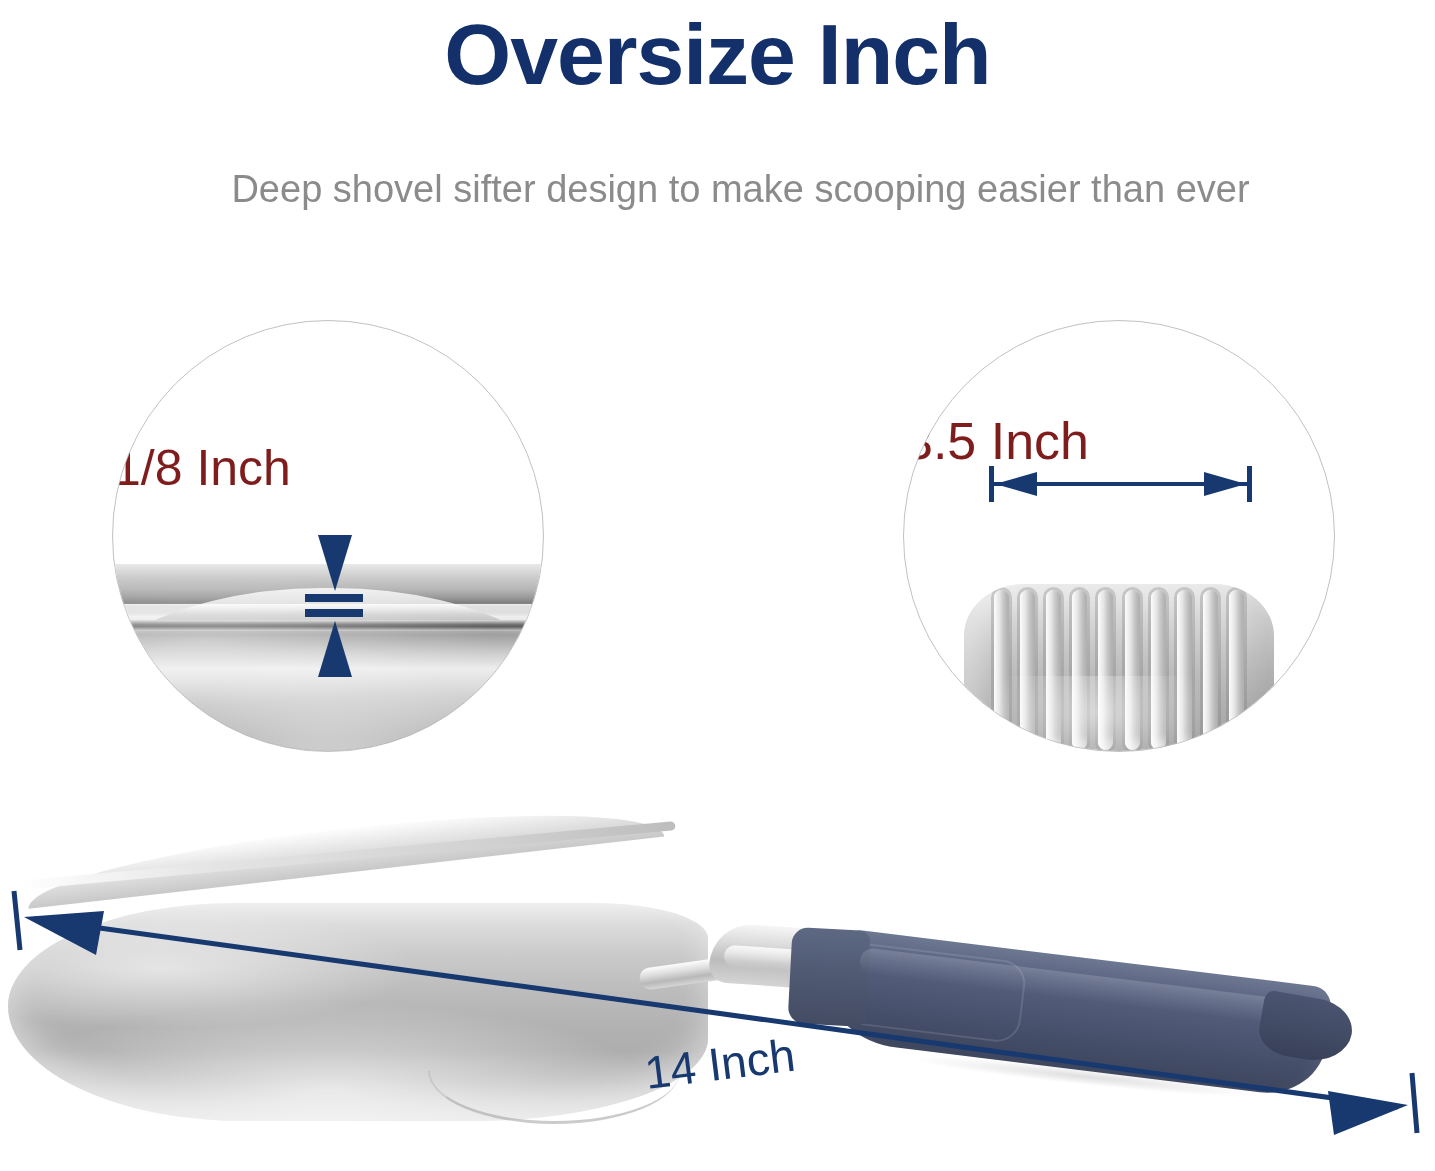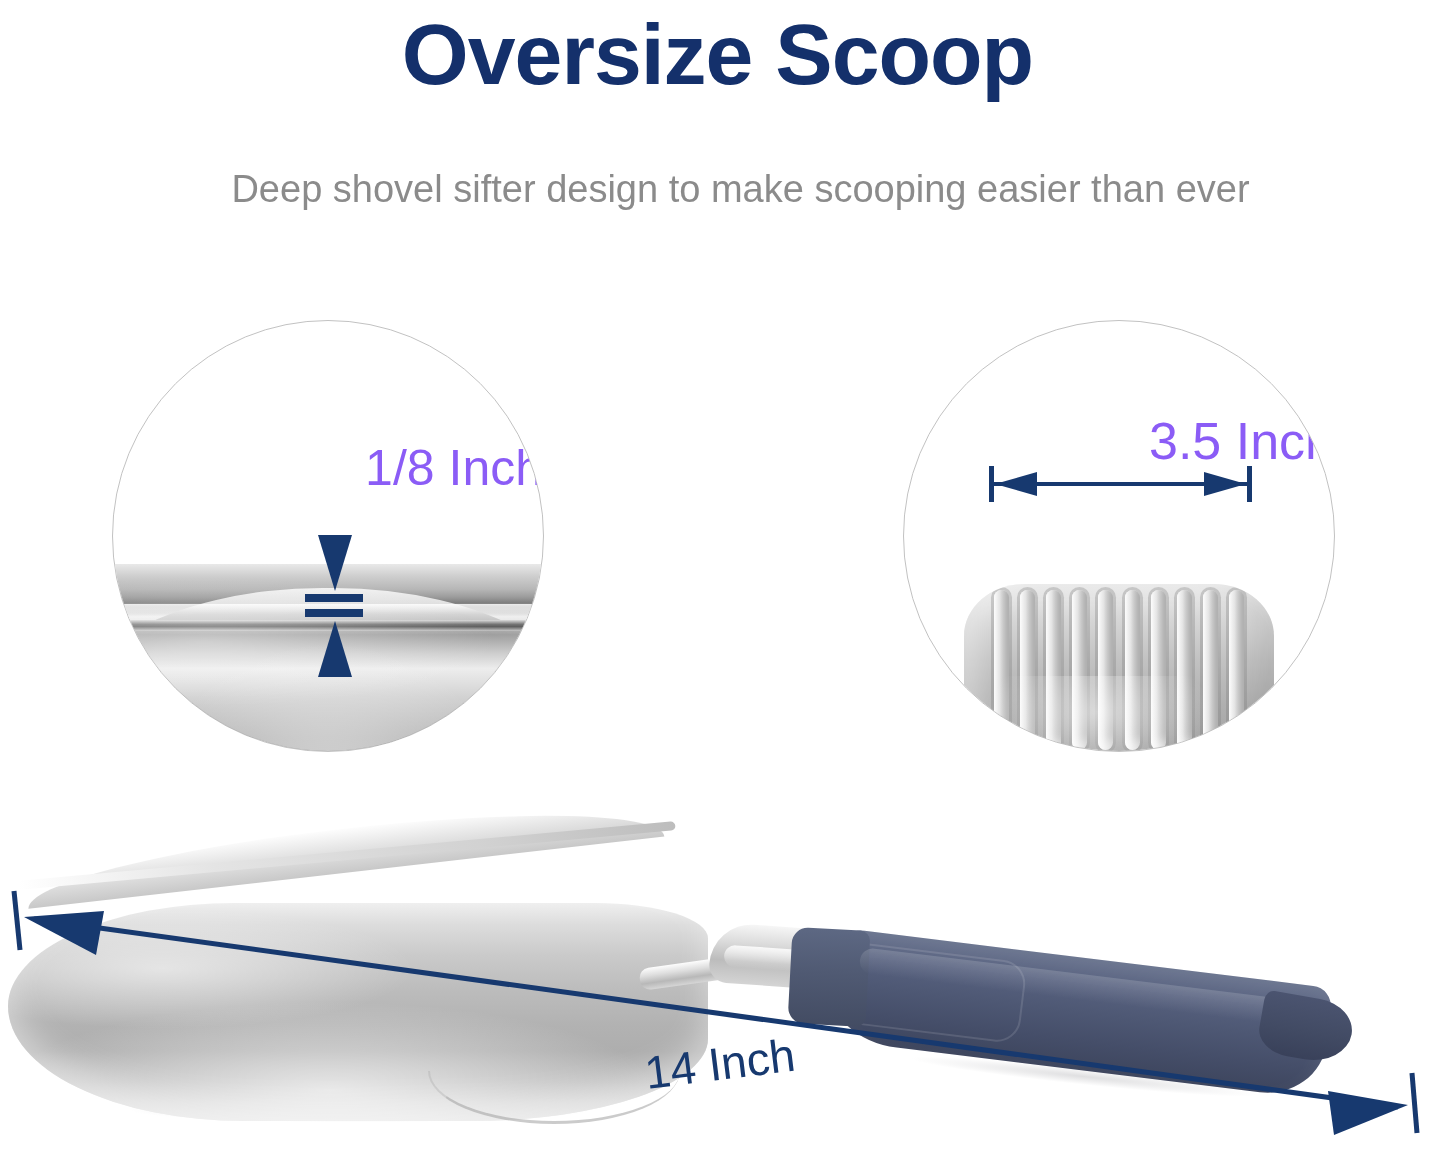--- a/index.html
+++ b/index.html
@@ -41,22 +41,22 @@
     border:1.6px solid #c2c2c2;
     overflow:hidden;
     background:#ffffff;
   }
   #inset-left{left:112px;top:320px;width:430px;height:430px;}
   #inset-right{left:903px;top:320px;width:430px;height:430px;}
 
   .inset-label{
     position:absolute;
     width:100%;
-    text-align:right;
-    color:#8b5cf6;
+    text-align:left;
+    color:#7f1d1d;
     font-weight:400;
     white-space:nowrap;
   }
   #label-thickness{top:118px;left:0;font-size:50px;}
   #label-width{top:90px;left:0;font-size:52px;}
 
   
   .edge-photo{
     position:absolute;left:-6px;top:243px;width:442px;height:195px;
     background:
@@ -259,21 +259,21 @@
     transform:rotate(-7deg);
     transform-origin:left center;
     white-space:nowrap;
   }
 </style>
 </head>
 <body>
 
 <div class="page">
 
-  <div class="title">Oversize Scoop</div>
+  <div class="title">Oversize Inch</div>
   <div class="subtitle">Deep shovel sifter design to make scooping easier than ever</div>
 
   <div class="inset" id="inset-left">
 
     <div class="edge-photo">
       <div class="bowl-round"></div>
       <div class="rim-gloss"></div>
       <div class="rim-line"></div>
       <div class="bowl-mask"></div>
     </div>

